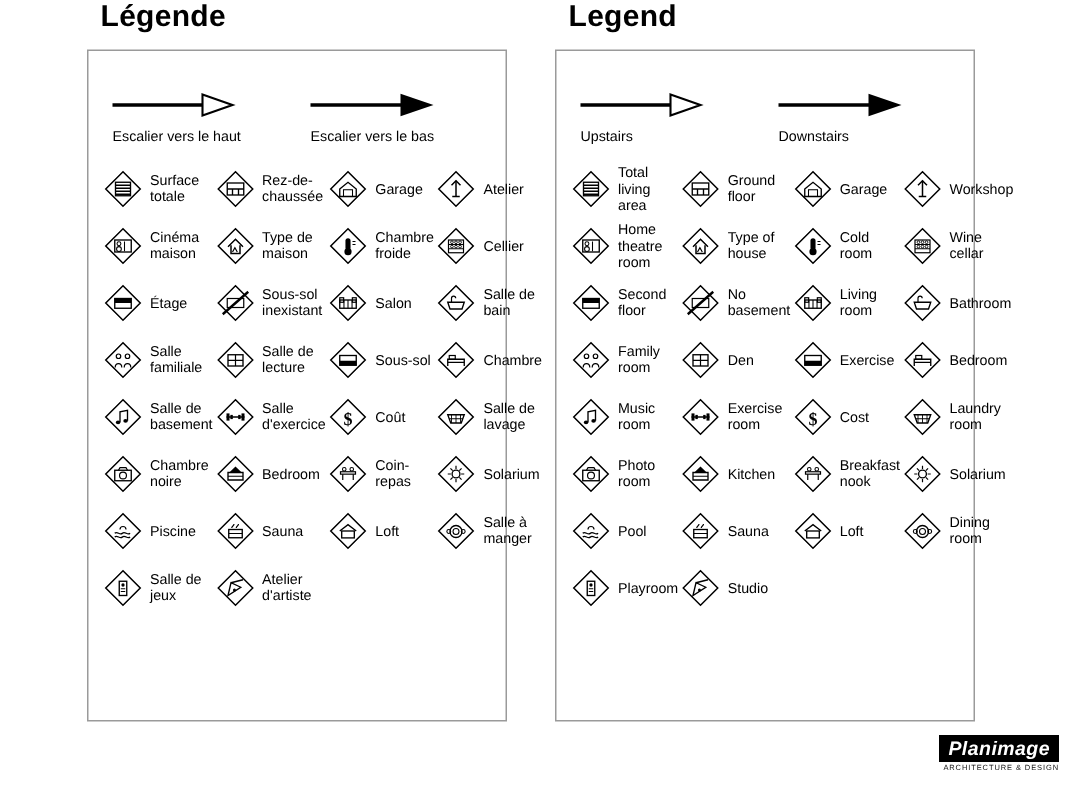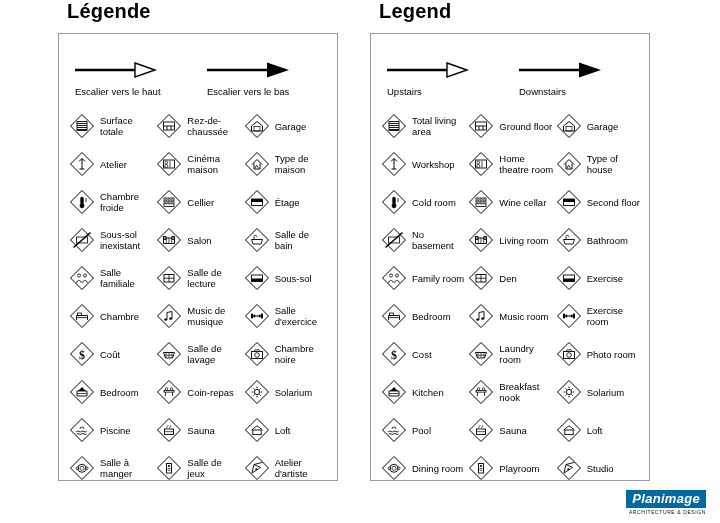--- a/index.html
+++ b/index.html
@@ -56,21 +56,21 @@
   .stairs-label {
     font-size: 9.5px;
     line-height: 11px;
     margin-top: 4px;
     padding-left: 2px;
   }
 
   
   .items {
     display: grid;
-    grid-template-columns: repeat(3, 1fr);
+    grid-template-columns: repeat(4, 1fr);
     row-gap: 0px;
     column-gap: 0px;
     margin-top: 4px;
   }
   .item {
     display: flex;
     align-items: center;
     height: 38px;
     padding-left: 2px;
   }
@@ -88,21 +88,21 @@
   }
 
   
   .logo {
     position: absolute;
     right: 14px;
     bottom: 8px;
     text-align: right;
   }
   .logo-main {
-    background: #0369a1;
+    background: #000000;
     color: #fff;
     font-size: 13px;
     font-weight: bold;
     font-style: italic;
     padding: 1px 6px 2px 6px;
     display: inline-block;
     letter-spacing: .3px;
     margin-left: 30px;
   }
   .logo-sub {
@@ -328,21 +328,21 @@
           </div>
           <div class="item">
             <span class="sym">
               <svg width="26" height="26" viewBox="0 0 26 26">
                 <path d="M13 1.5 L24.5 13 L13 24.5 L1.5 13 Z" fill="#fff" stroke="#000" stroke-width="1"></path>
                 <path d="M11 16.5 L11 9.5 L16 8.5 L16 15.5" fill="none" stroke="#000" stroke-width=".9"></path>
                 <ellipse cx="9.7" cy="16.6" rx="1.5" ry="1.2" fill="#000"></ellipse>
                 <ellipse cx="14.7" cy="15.6" rx="1.5" ry="1.2" fill="#000"></ellipse>
               </svg>
             </span>
-            <span class="item-label">Music de musique</span>
+            <span class="item-label">Salle de basement</span>
           </div>
           <div class="item">
             <span class="sym">
               <svg width="26" height="26" viewBox="0 0 26 26">
                 <path d="M13 1.5 L24.5 13 L13 24.5 L1.5 13 Z" fill="#fff" stroke="#000" stroke-width="1"></path>
                 <line x1="7" y1="13" x2="19" y2="13" stroke="#000" stroke-width="1"></line>
                 <rect x="7" y="10.6" width="2" height="4.8" fill="#000"></rect>
                 <rect x="17" y="10.6" width="2" height="4.8" fill="#000"></rect>
                 <rect x="9.6" y="11.6" width="1.6" height="2.8" fill="#000"></rect>
                 <rect x="14.8" y="11.6" width="1.6" height="2.8" fill="#000"></rect>

